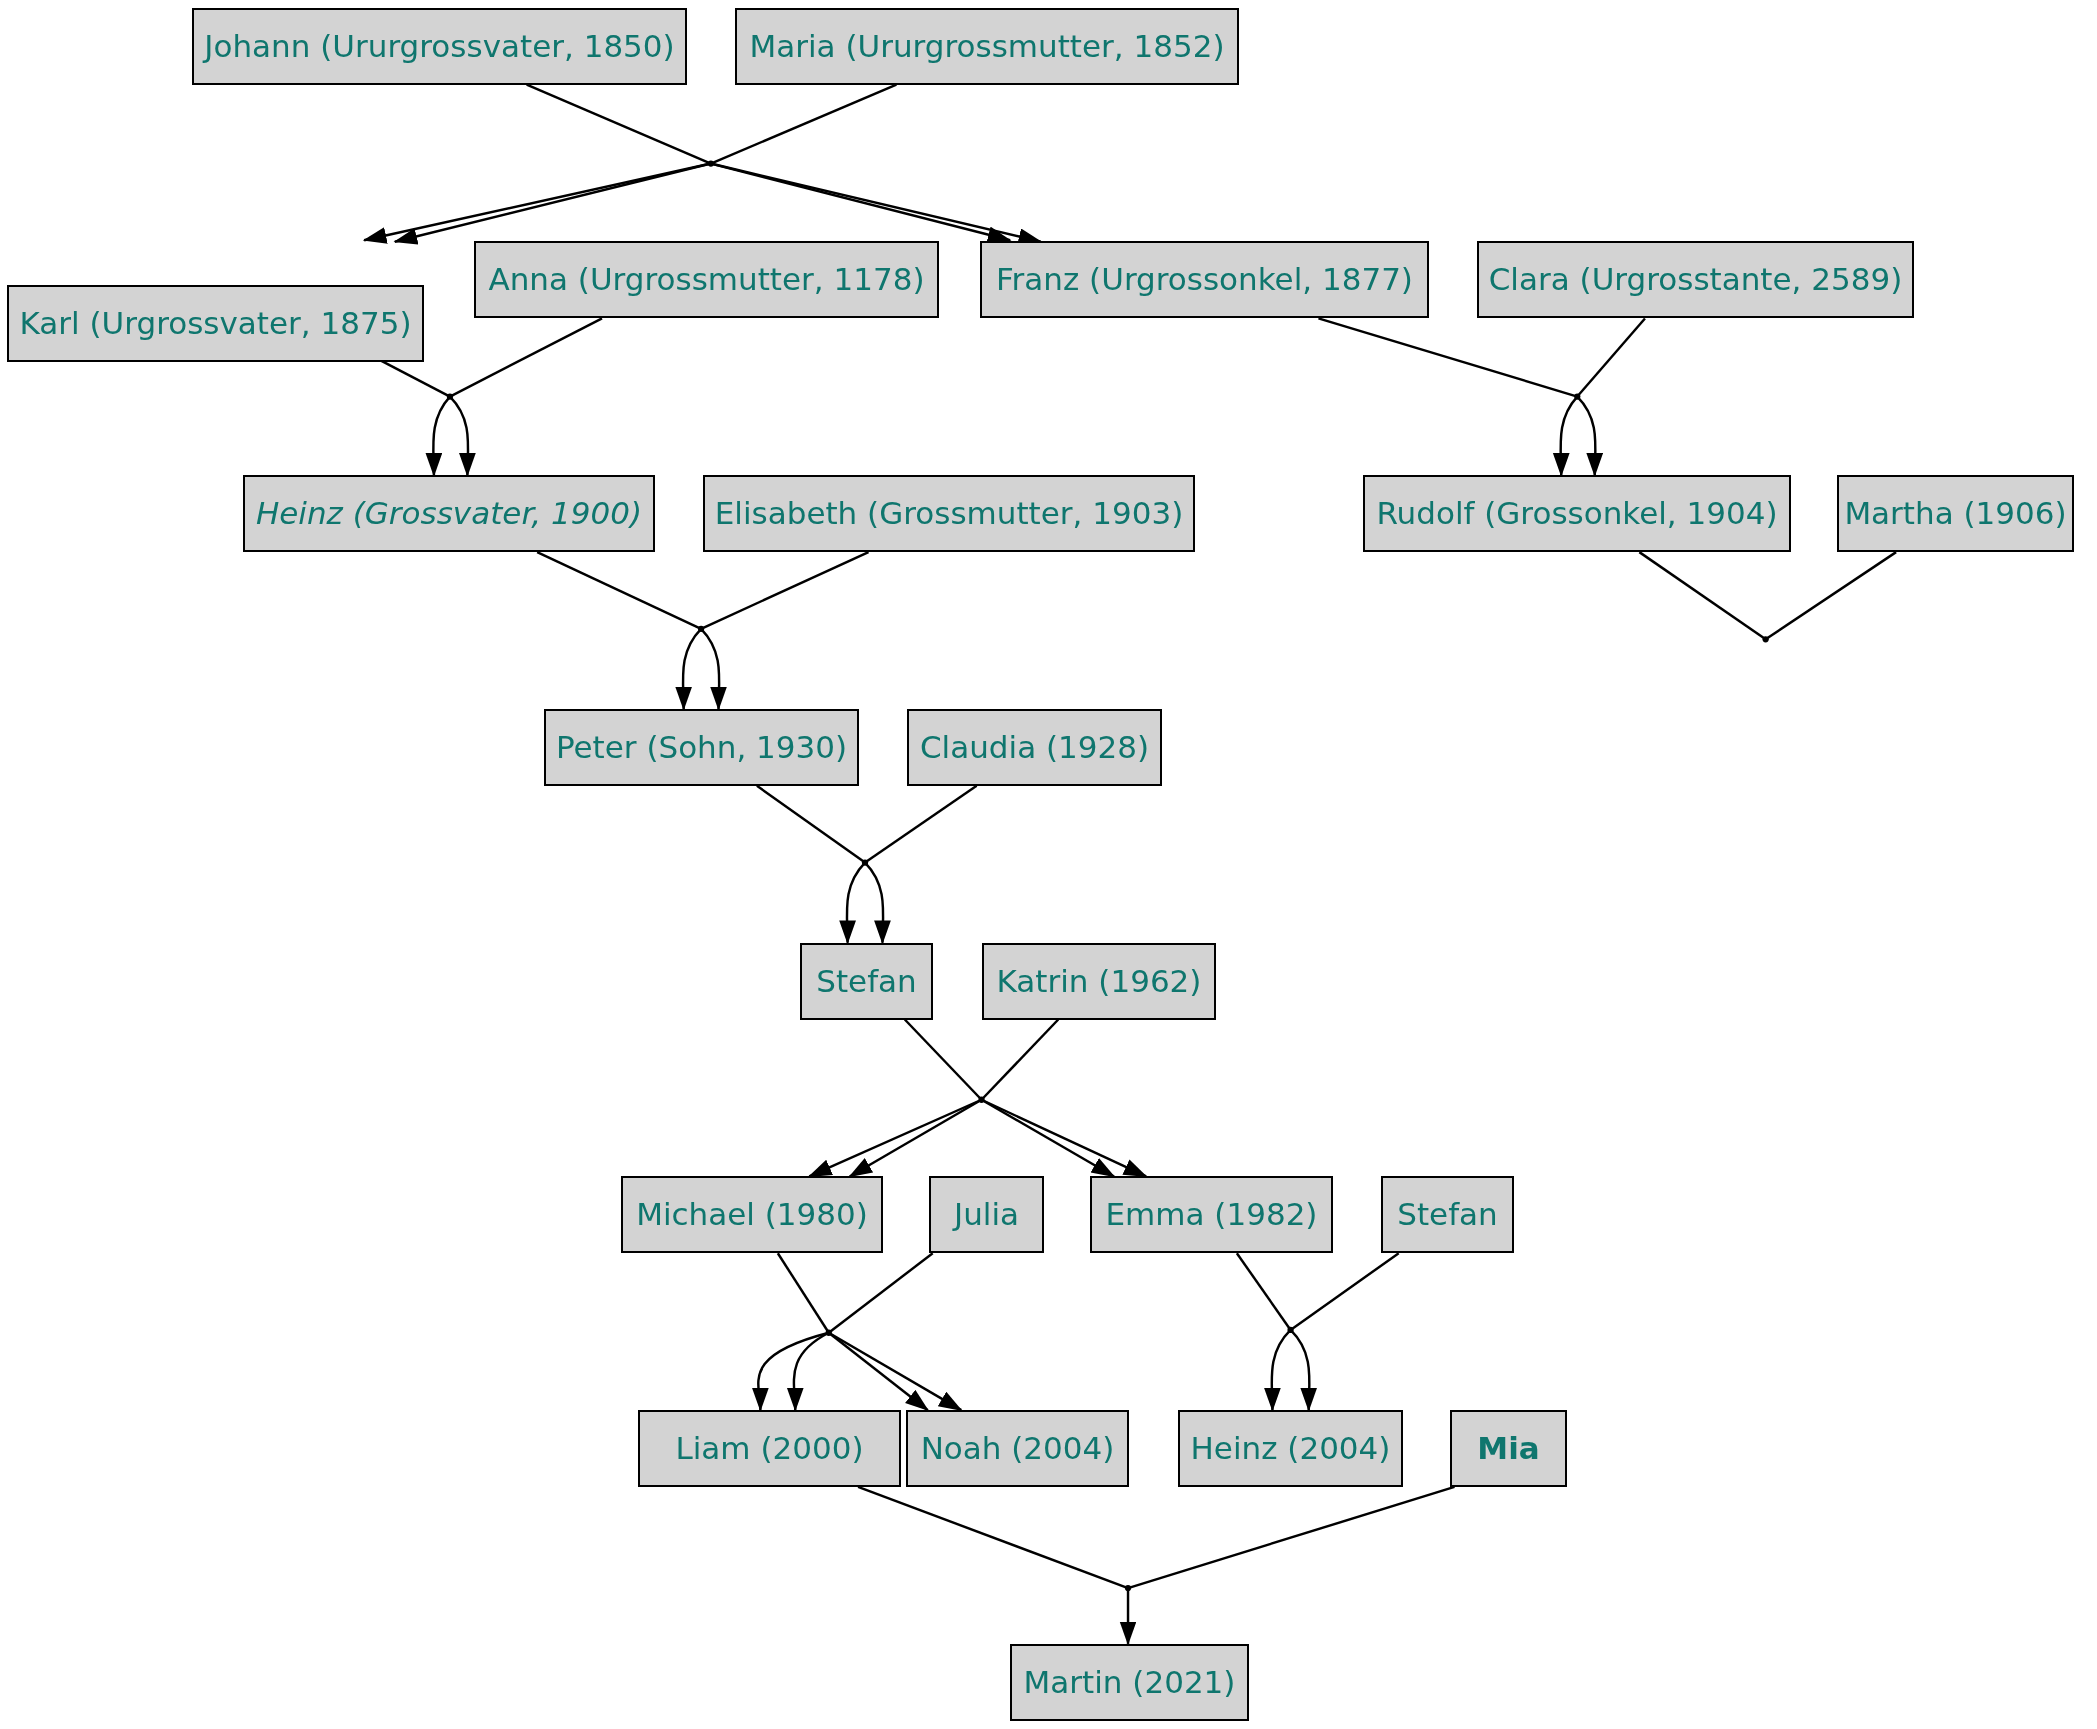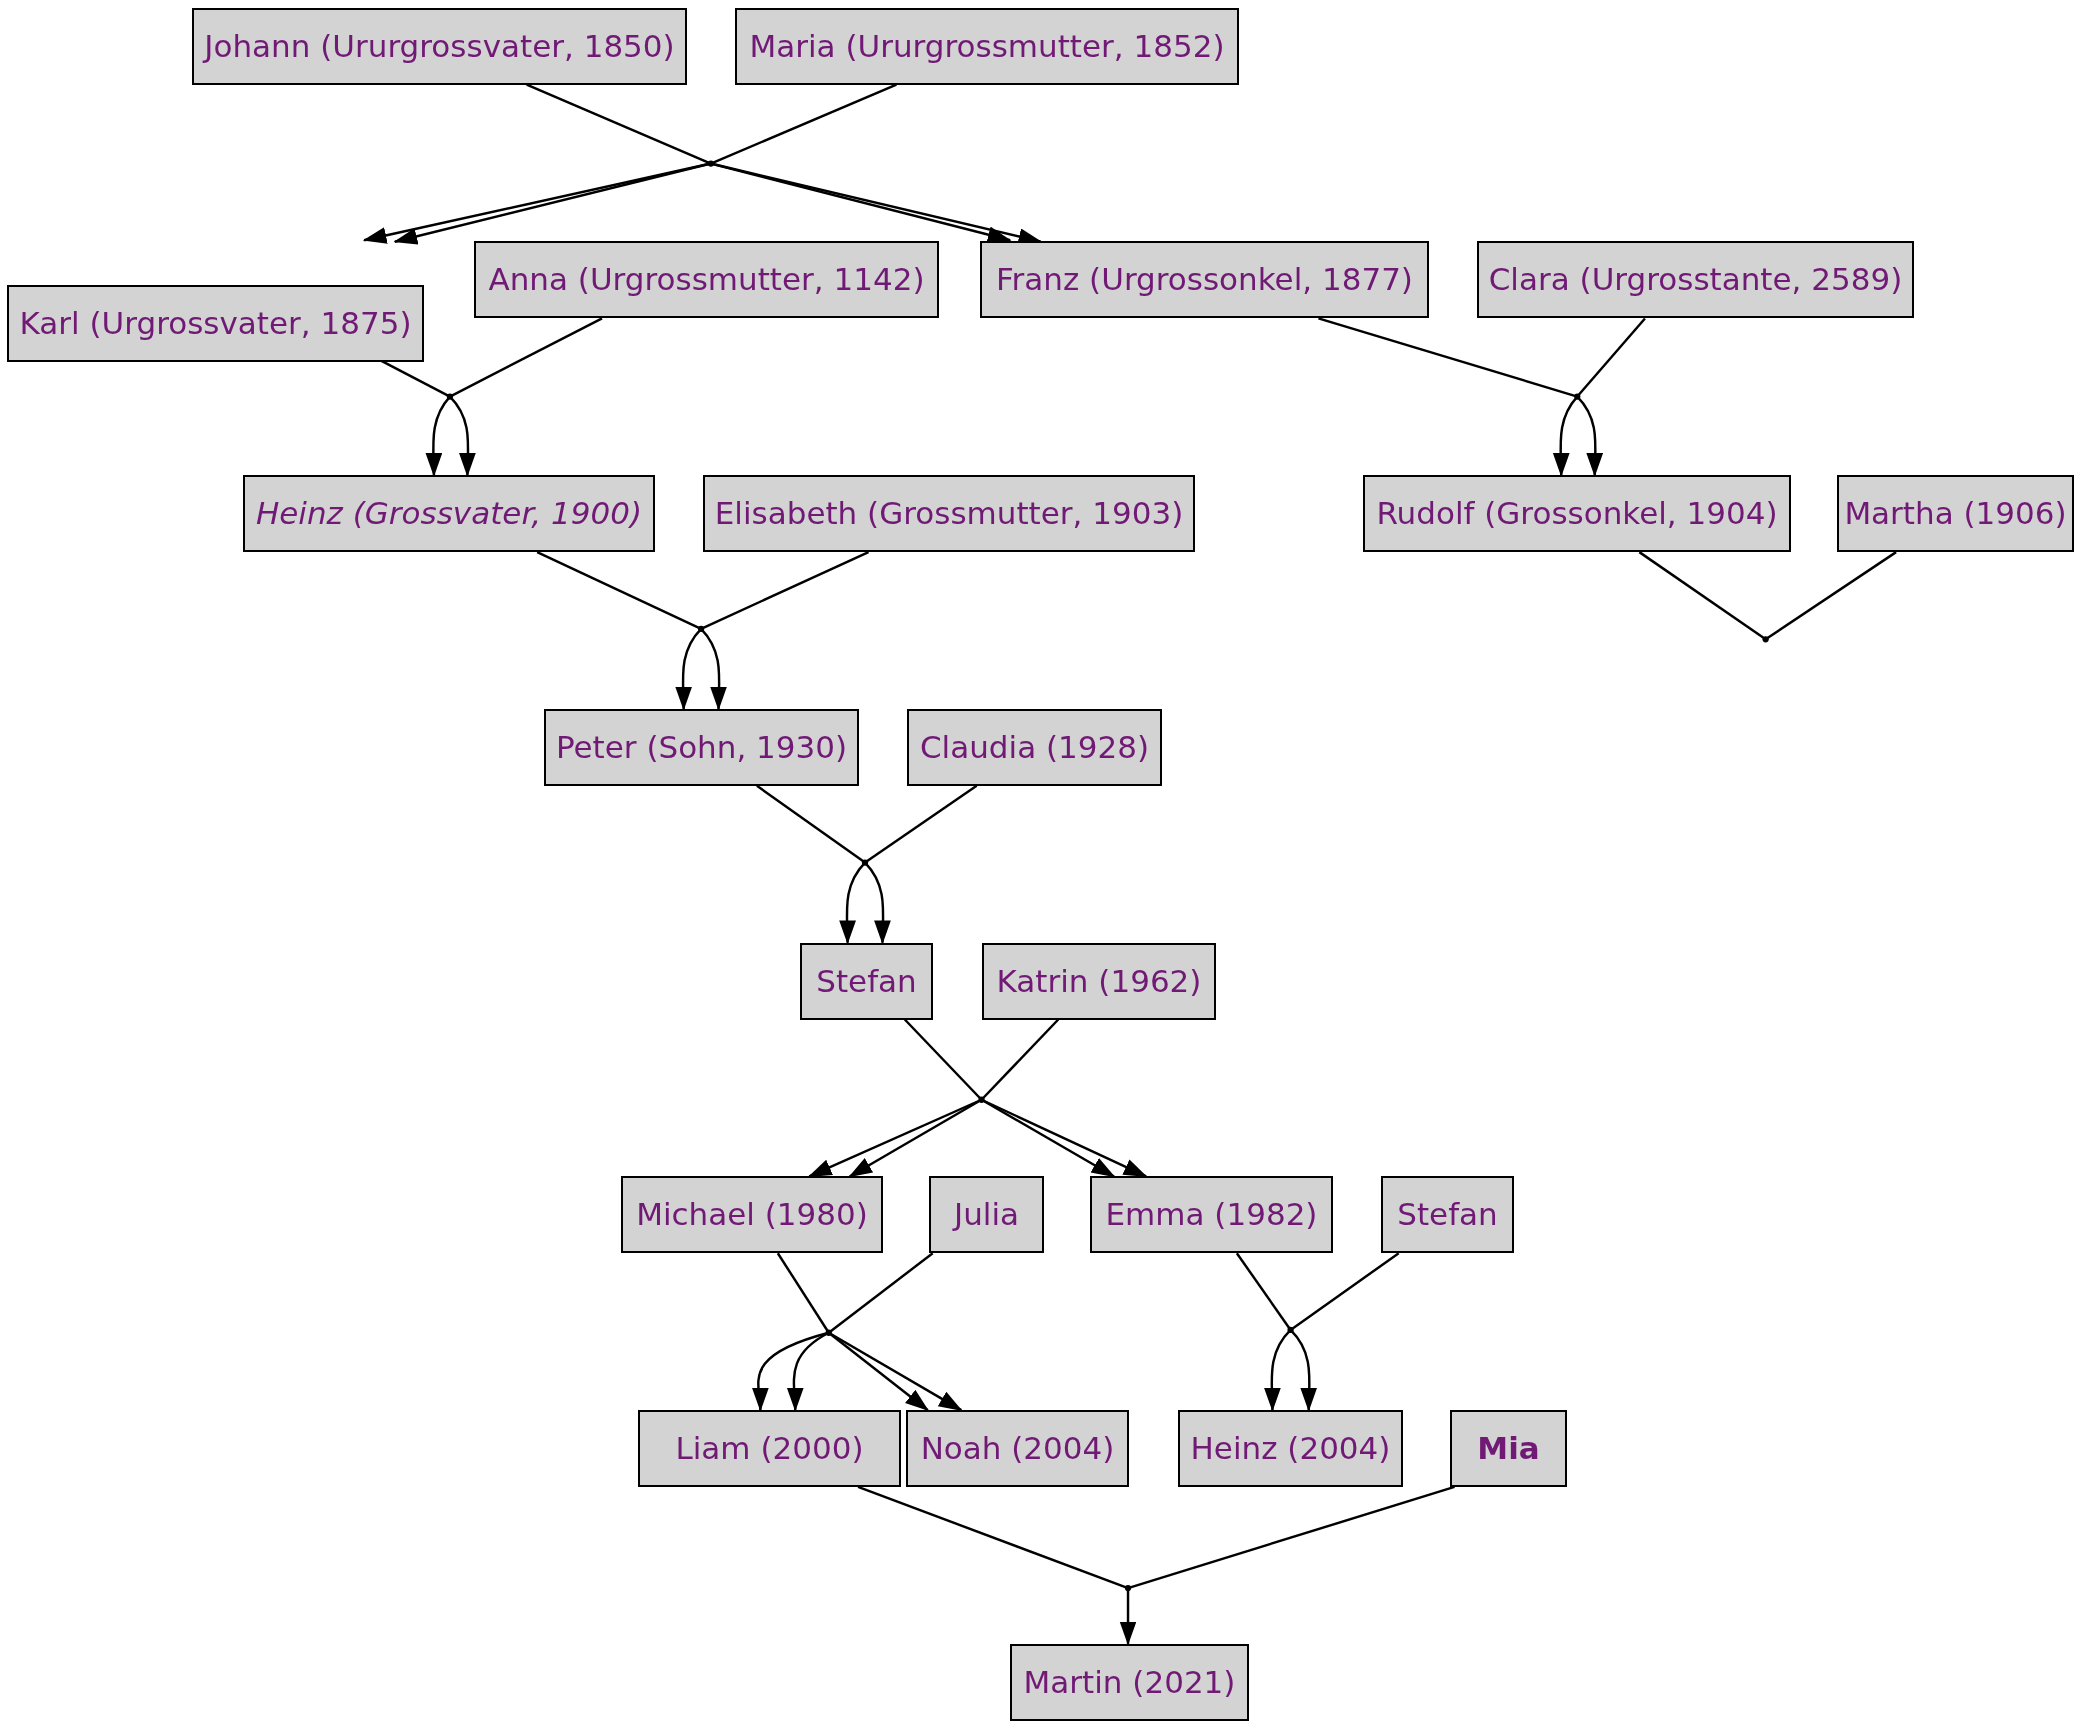--- a/index.html
+++ b/index.html
@@ -26,21 +26,21 @@
     position: absolute;
     box-sizing: border-box;
     height: 77px;
     background: #d3d3d3;
     border: 2.4px solid #000000;
     display: flex;
     align-items: center;
     justify-content: center;
     font-size: 31px;
     line-height: 1;
-    color: #701a75;
+    color: #0f766e;
     white-space: nowrap;
     overflow: hidden;
   }
 </style>
 </head>
 <body>
 
 <div id="diagram">
   <svg id="edges-svg" xmlns="http://www.w3.org/2000/svg" viewBox="0 0 3006 2479">
     <defs>
@@ -101,21 +101,21 @@
         <circle cx="1407" cy="1576" r="4.5" fill="#000000"></circle>
         <circle cx="1188" cy="1910" r="4.5" fill="#000000"></circle>
         <circle cx="1850" cy="1906" r="4.5" fill="#000000"></circle>
         <circle cx="1617" cy="2276" r="4.5" fill="#000000"></circle>
       </g>
   </svg>
   <div id="nodes-layer">
       <div class="person-node" style="left: 192px; top: 7.7px; width: 495px; background: rgb(211, 211, 211); border-color: rgb(0, 0, 0);">Johann (Ururgrossvater, 1850)</div>
       <div class="person-node" style="left: 735px; top: 7.7px; width: 504px; background: rgb(211, 211, 211); border-color: rgb(0, 0, 0);">Maria (Ururgrossmutter, 1852)</div>
       <div class="person-node" style="left: 7px; top: 241px; width: 417px; background: rgb(211, 211, 211); border-color: rgb(0, 0, 0); margin-top: 44px;">Karl (Urgrossvater, 1875)</div>
-      <div class="person-node" style="left: 474px; top: 241px; width: 465px; background: rgb(211, 211, 211); border-color: rgb(0, 0, 0);">Anna (Urgrossmutter, 1142)</div>
+      <div class="person-node" style="left: 474px; top: 241px; width: 465px; background: rgb(211, 211, 211); border-color: rgb(0, 0, 0);">Anna (Urgrossmutter, 1178)</div>
       <div class="person-node" style="left: 980px; top: 241px; width: 449px; background: rgb(211, 211, 211); border-color: rgb(0, 0, 0);">Franz (Urgrossonkel, 1877)</div>
       <div class="person-node" style="left: 1477px; top: 241px; width: 437px; background: rgb(211, 211, 211); border-color: rgb(0, 0, 0);">Clara (Urgrosstante, 2589)</div>
       <div class="person-node" style="left: 243px; top: 475px; width: 412px; background: rgb(211, 211, 211); border-color: rgb(0, 0, 0); font-style: italic;">Heinz (Grossvater, 1900)</div>
       <div class="person-node" style="left: 703px; top: 475px; width: 492px; background: rgb(211, 211, 211); border-color: rgb(0, 0, 0);">Elisabeth (Grossmutter, 1903)</div>
       <div class="person-node" style="left: 1363px; top: 475px; width: 428px; background: rgb(211, 211, 211); border-color: rgb(0, 0, 0);">Rudolf (Grossonkel, 1904)</div>
       <div class="person-node" style="left: 1837px; top: 475px; width: 237px; background: rgb(211, 211, 211); border-color: rgb(0, 0, 0);">Martha (1906)</div>
       <div class="person-node" style="left: 544px; top: 709px; width: 315px; background: rgb(211, 211, 211); border-color: rgb(0, 0, 0);">Peter (Sohn, 1930)</div>
       <div class="person-node" style="left: 907px; top: 709px; width: 255px; background: rgb(211, 211, 211); border-color: rgb(0, 0, 0);">Claudia (1928)</div>
       <div class="person-node" style="left: 800px; top: 943px; width: 133px; background: rgb(211, 211, 211); border-color: rgb(0, 0, 0);">Stefan</div>
       <div class="person-node" style="left: 982px; top: 943px; width: 234px; background: rgb(211, 211, 211); border-color: rgb(0, 0, 0);">Katrin (1962)</div>

